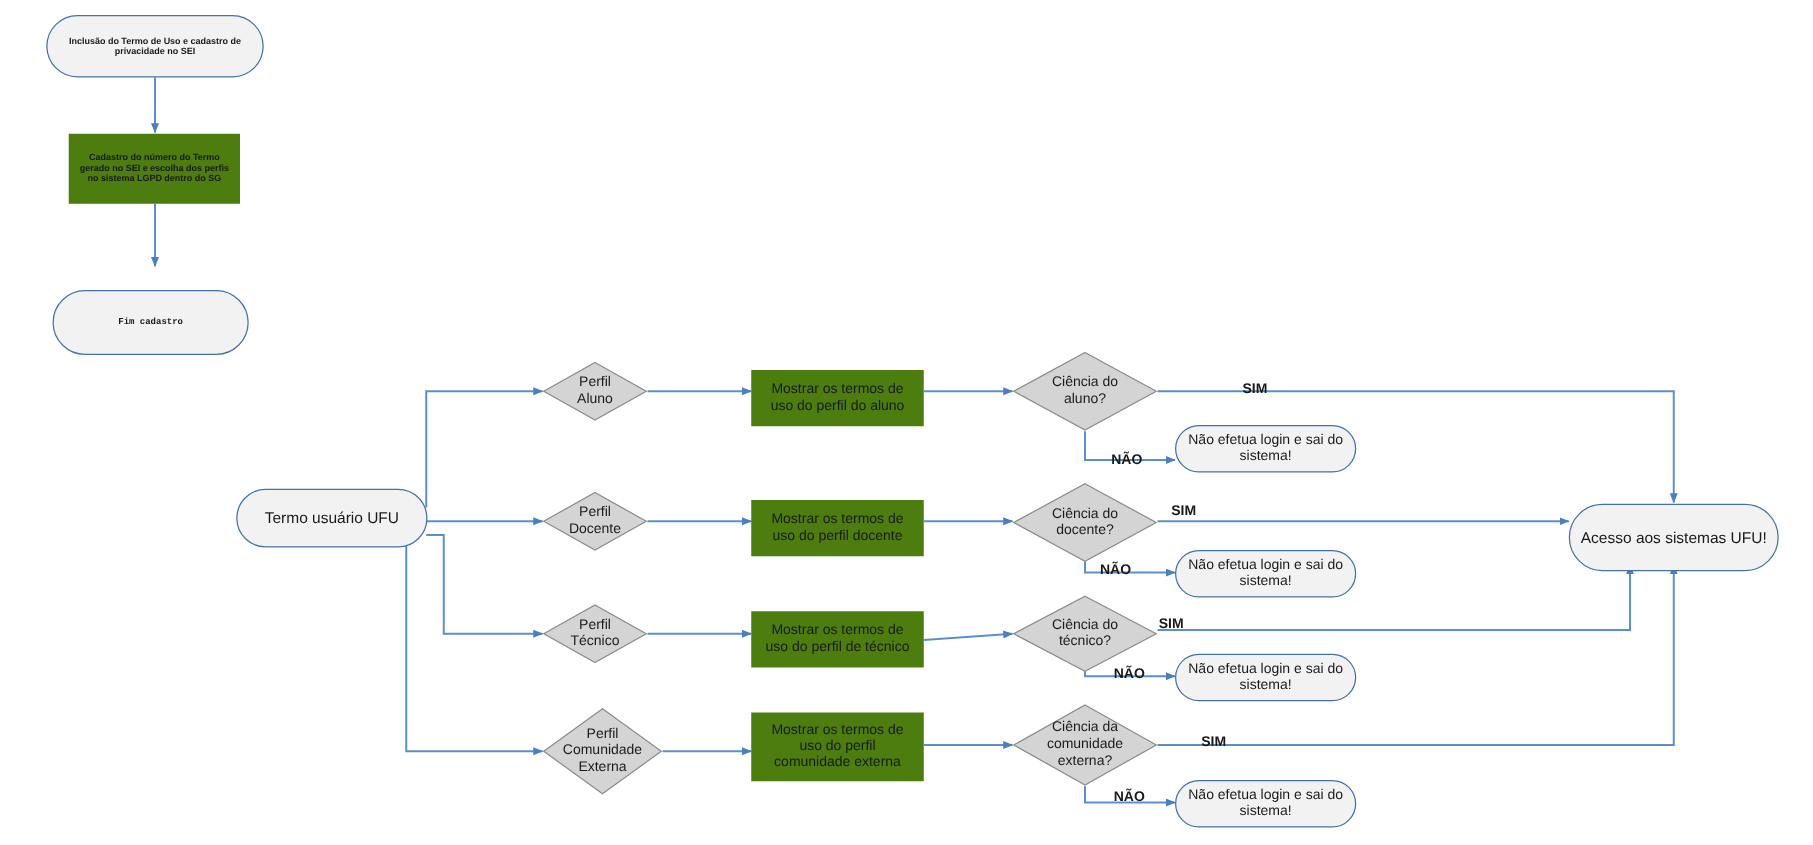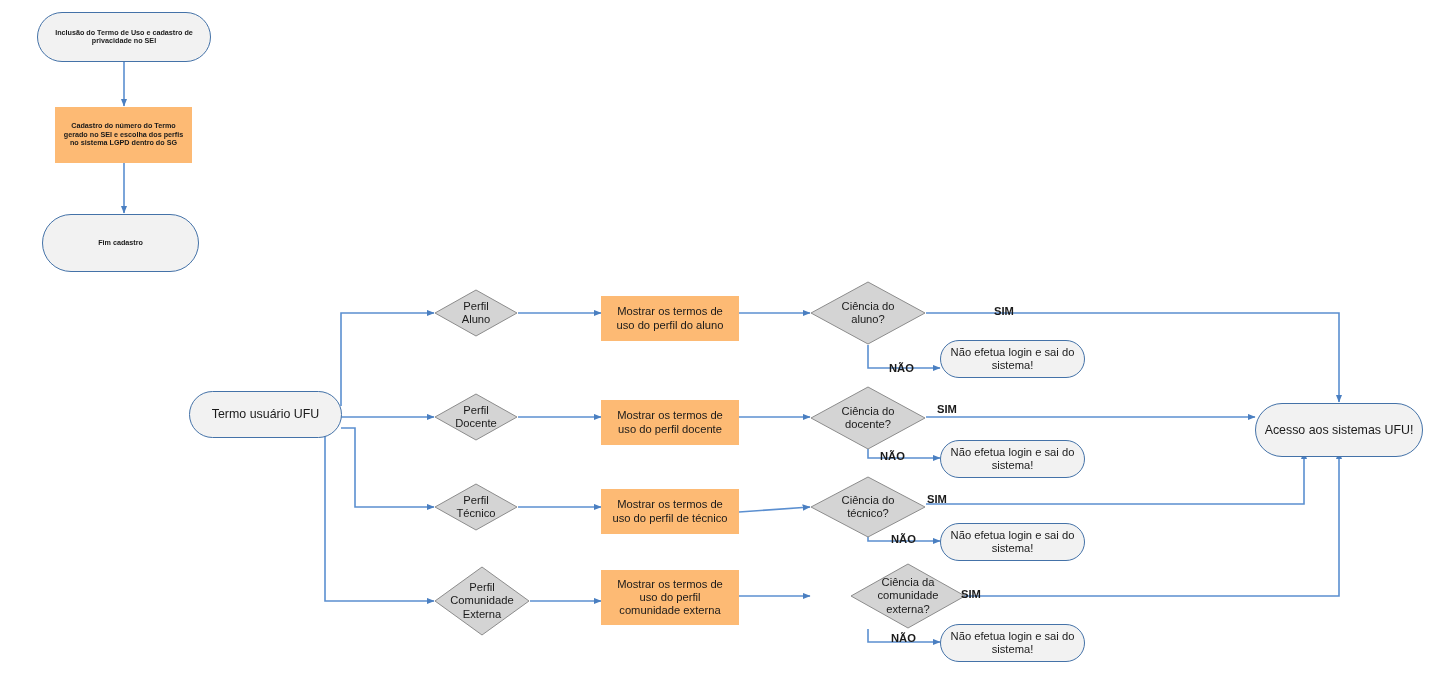--- a/index.html
+++ b/index.html
@@ -37,21 +37,21 @@
     white-space: pre-line;
   }
   
   .terminator {
     background: #f2f2f2;
     border: 1.3px solid #4472a8;
     border-radius: 999px;
   }
   
   .process {
-    background: #fdba74;
+    background: #4d7c0f;
     border: none;
     justify-content: flex-end;
   }
   
   .decision {
     background: transparent;
     border: none;
   }
   .decision .dia {
     position: absolute;
@@ -133,21 +133,21 @@
 </svg>
 
 <div class="node terminator f7" style="left:37px; top:12px; width:174px; height:50px; padding:0 14px;">
   <span class="txt">Inclusão do Termo de Uso e cadastro de privacidade no SEI</span>
 </div>
 
 <div class="node process f7" style="left:55px; top:107px; width:137px; height:56px; padding:0 6px;">
   <span class="txt">Cadastro do número do Termo gerado no SEI e escolha dos perfis no sistema LGPD dentro do SG</span>
 </div>
 
-<div class="node terminator f7" style="left:42px; top:214px; width:157px; height:58px;">
+<div class="node terminator f7" style="left:42px; top:232px; width:157px; height:52px;font-family:Liberation Mono, monospace;">
   <span class="txt">Fim cadastro</span>
 </div>
 
 <div class="node terminator f12" style="left:189px; top:391px; width:153px; height:47px;">
   <span class="txt">Termo usuário UFU</span>
 </div>
 
 <div class="node terminator f12" style="left:1255px; top:403px; width:168px; height:54px;">
   <span class="txt">Acesso aos sistemas UFU!</span>
 </div>
@@ -247,21 +247,21 @@
 Comunidade
 Externa</span>
 </div>
 
 <div class="node process f11" style="left:601px; top:570px; width:138px; height:55px;">
   <span class="txt">Mostrar os termos de
 uso do perfil
 comunidade externa</span>
 </div>
 
-<div class="node decision f11" style="left:850px; top:563px; width:116px; height:66px;">
+<div class="node decision f11" style="left:810px; top:563px; width:116px; height:66px;">
   <svg class="dia" viewBox="0 0 116 66" preserveAspectRatio="none">
     <polygon points="58,1 115,33 58,65 1,33" fill="#d4d4d4" stroke="#8c8c8c" stroke-width="1"></polygon>
   </svg>
   <span class="txt">Ciência da
 comunidade
 externa?</span>
 </div>
 
 <div class="node terminator f11" style="left:940px; top:624px; width:145px; height:38px;">
   <span class="txt">Não efetua login e sai do

